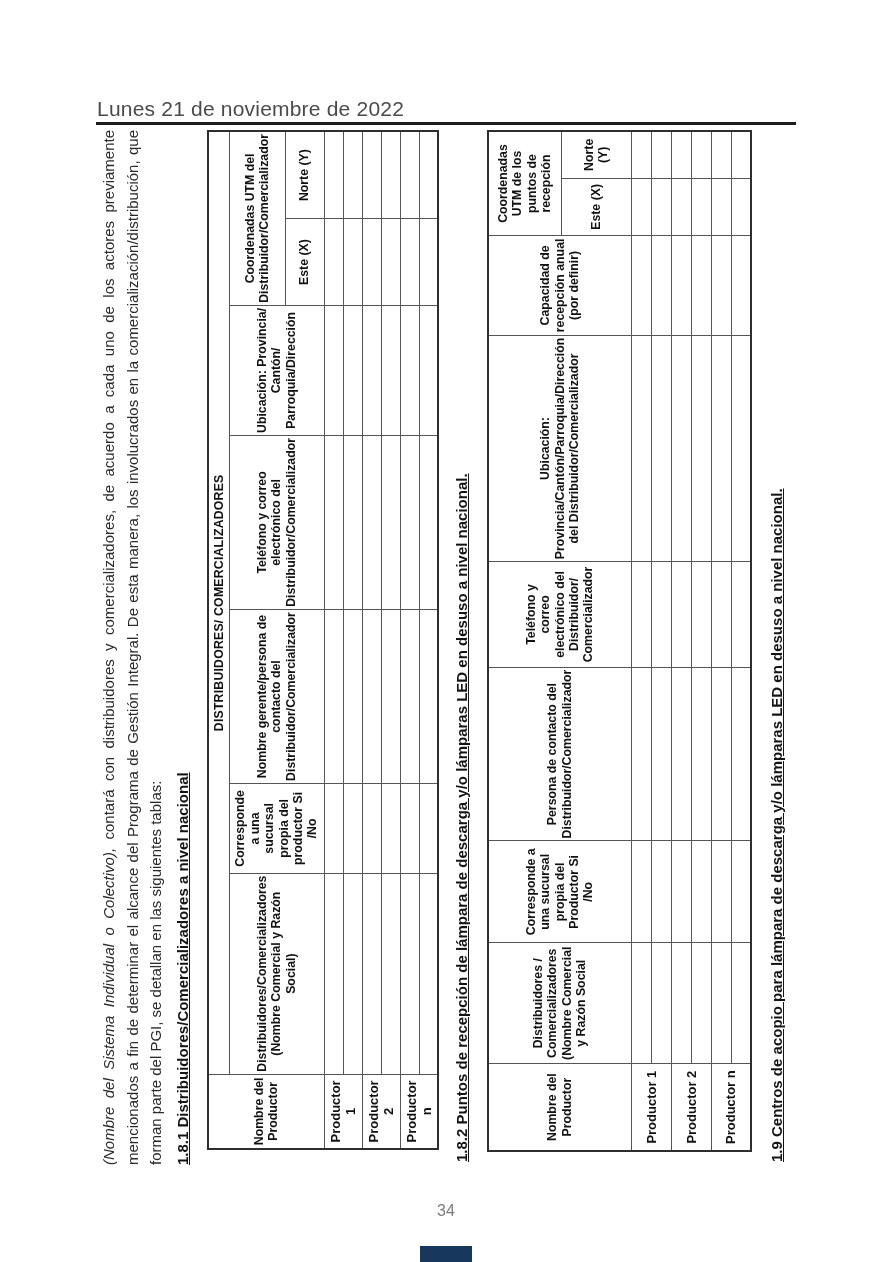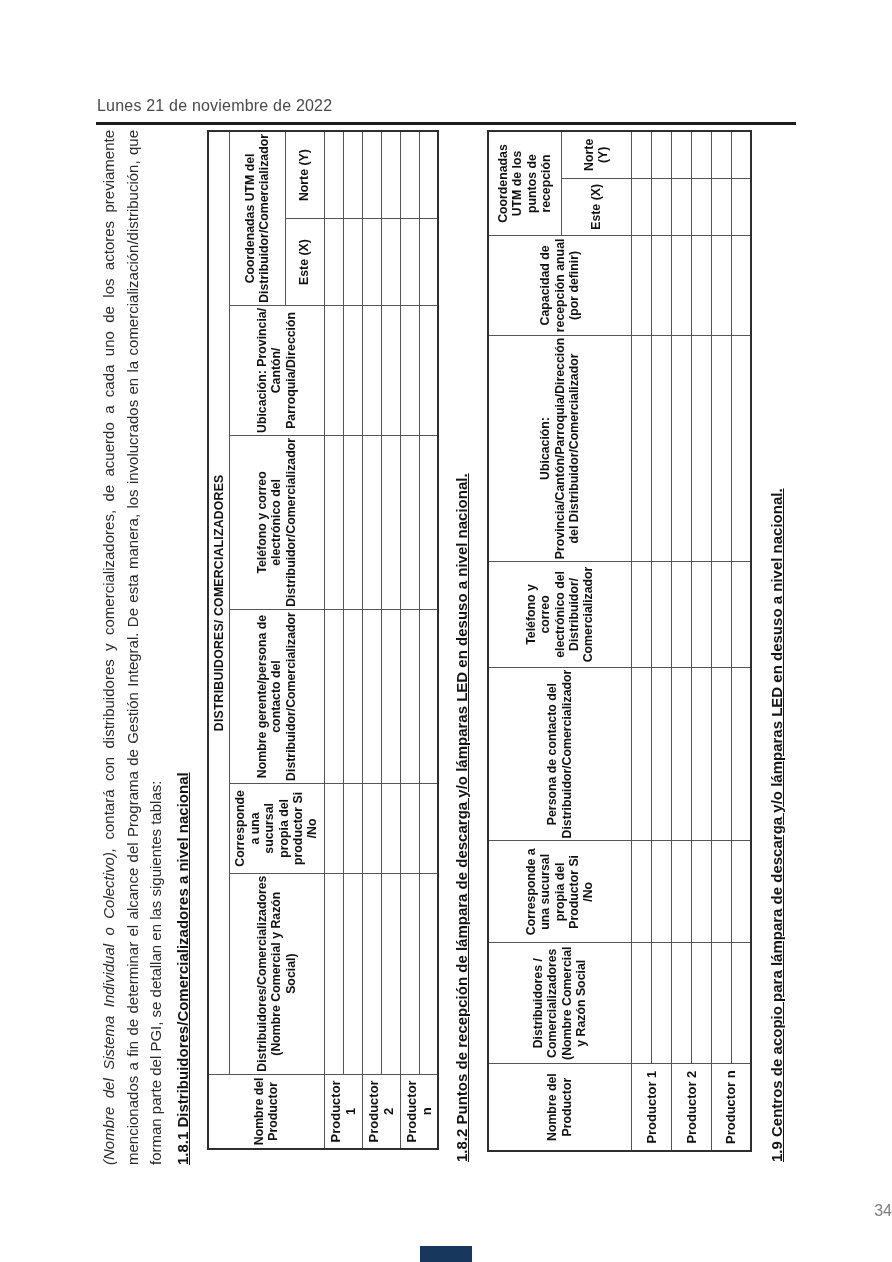--- a/index.html
+++ b/index.html
@@ -1,21 +1,21 @@
 <!DOCTYPE html>
 <html><head>
 <meta charset="utf-8">
 <style>
   html,body{margin:0;padding:0;}
   body{width:892px;height:1262px;position:relative;background:#ffffff;overflow:hidden;
        font-family:"Liberation Sans",sans-serif;-webkit-font-smoothing:antialiased;}
   .page{position:absolute;inset:0;}
 
   
-  .hdr-date{position:absolute;left:97px;top:97px;font-size:16px;color:#4a4a4a;letter-spacing:.2px;}
+  .hdr-date{position:absolute;left:97px;top:97px;font-size:21px;color:#4a4a4a;letter-spacing:.2px;}
   .hdr-pub{position:absolute;right:96px;top:98px;font-family:"Liberation Serif",serif;
            font-weight:bold;font-size:17px;color:#20242c;}
   .hdr-rule{position:absolute;left:96px;top:122px;width:700px;height:3px;background:#1d1d1d;}
 
   
   .rot{position:absolute;left:95px;top:1165px;width:1035px;height:705px;
        transform:rotate(-90deg);transform-origin:0 0;}
 
   .para{position:absolute;left:0;top:2px;width:1035px;font-size:15px;line-height:23.5px;
         color:#2a2a2a;text-align:justify;}
@@ -33,21 +33,21 @@
   table.doc td,table.doc th{border:1px solid #555;padding:1px 2px;margin:0;
             text-align:center;vertical-align:middle;overflow:hidden;}
   table.doc th{font-size:12.3px;font-weight:bold;line-height:1.17;color:#111;
             overflow-wrap:break-word;}
   td.rowlabel{font-size:13px;font-weight:bold;color:#111;}
   th.banner{font-size:13.2px;letter-spacing:.2px;}
   .t1{left:15px;top:112px;}
   .t2{left:13px;top:392px;}
 
   
-  .pageno{position:absolute;left:0;right:0;top:1202px;text-align:right;
+  .pageno{position:absolute;left:0;right:0;top:1202px;text-align:center;
           font-size:16px;color:#7d7d7d;}
   .footer-bar{position:absolute;left:420px;top:1246px;width:52px;height:16px;}
 </style>
 </head>
 <body>
 
 <div class="page">
 
   <div class="hdr-date">Lunes 21 de noviembre de 2022</div>
   <div class="hdr-rule"></div>

